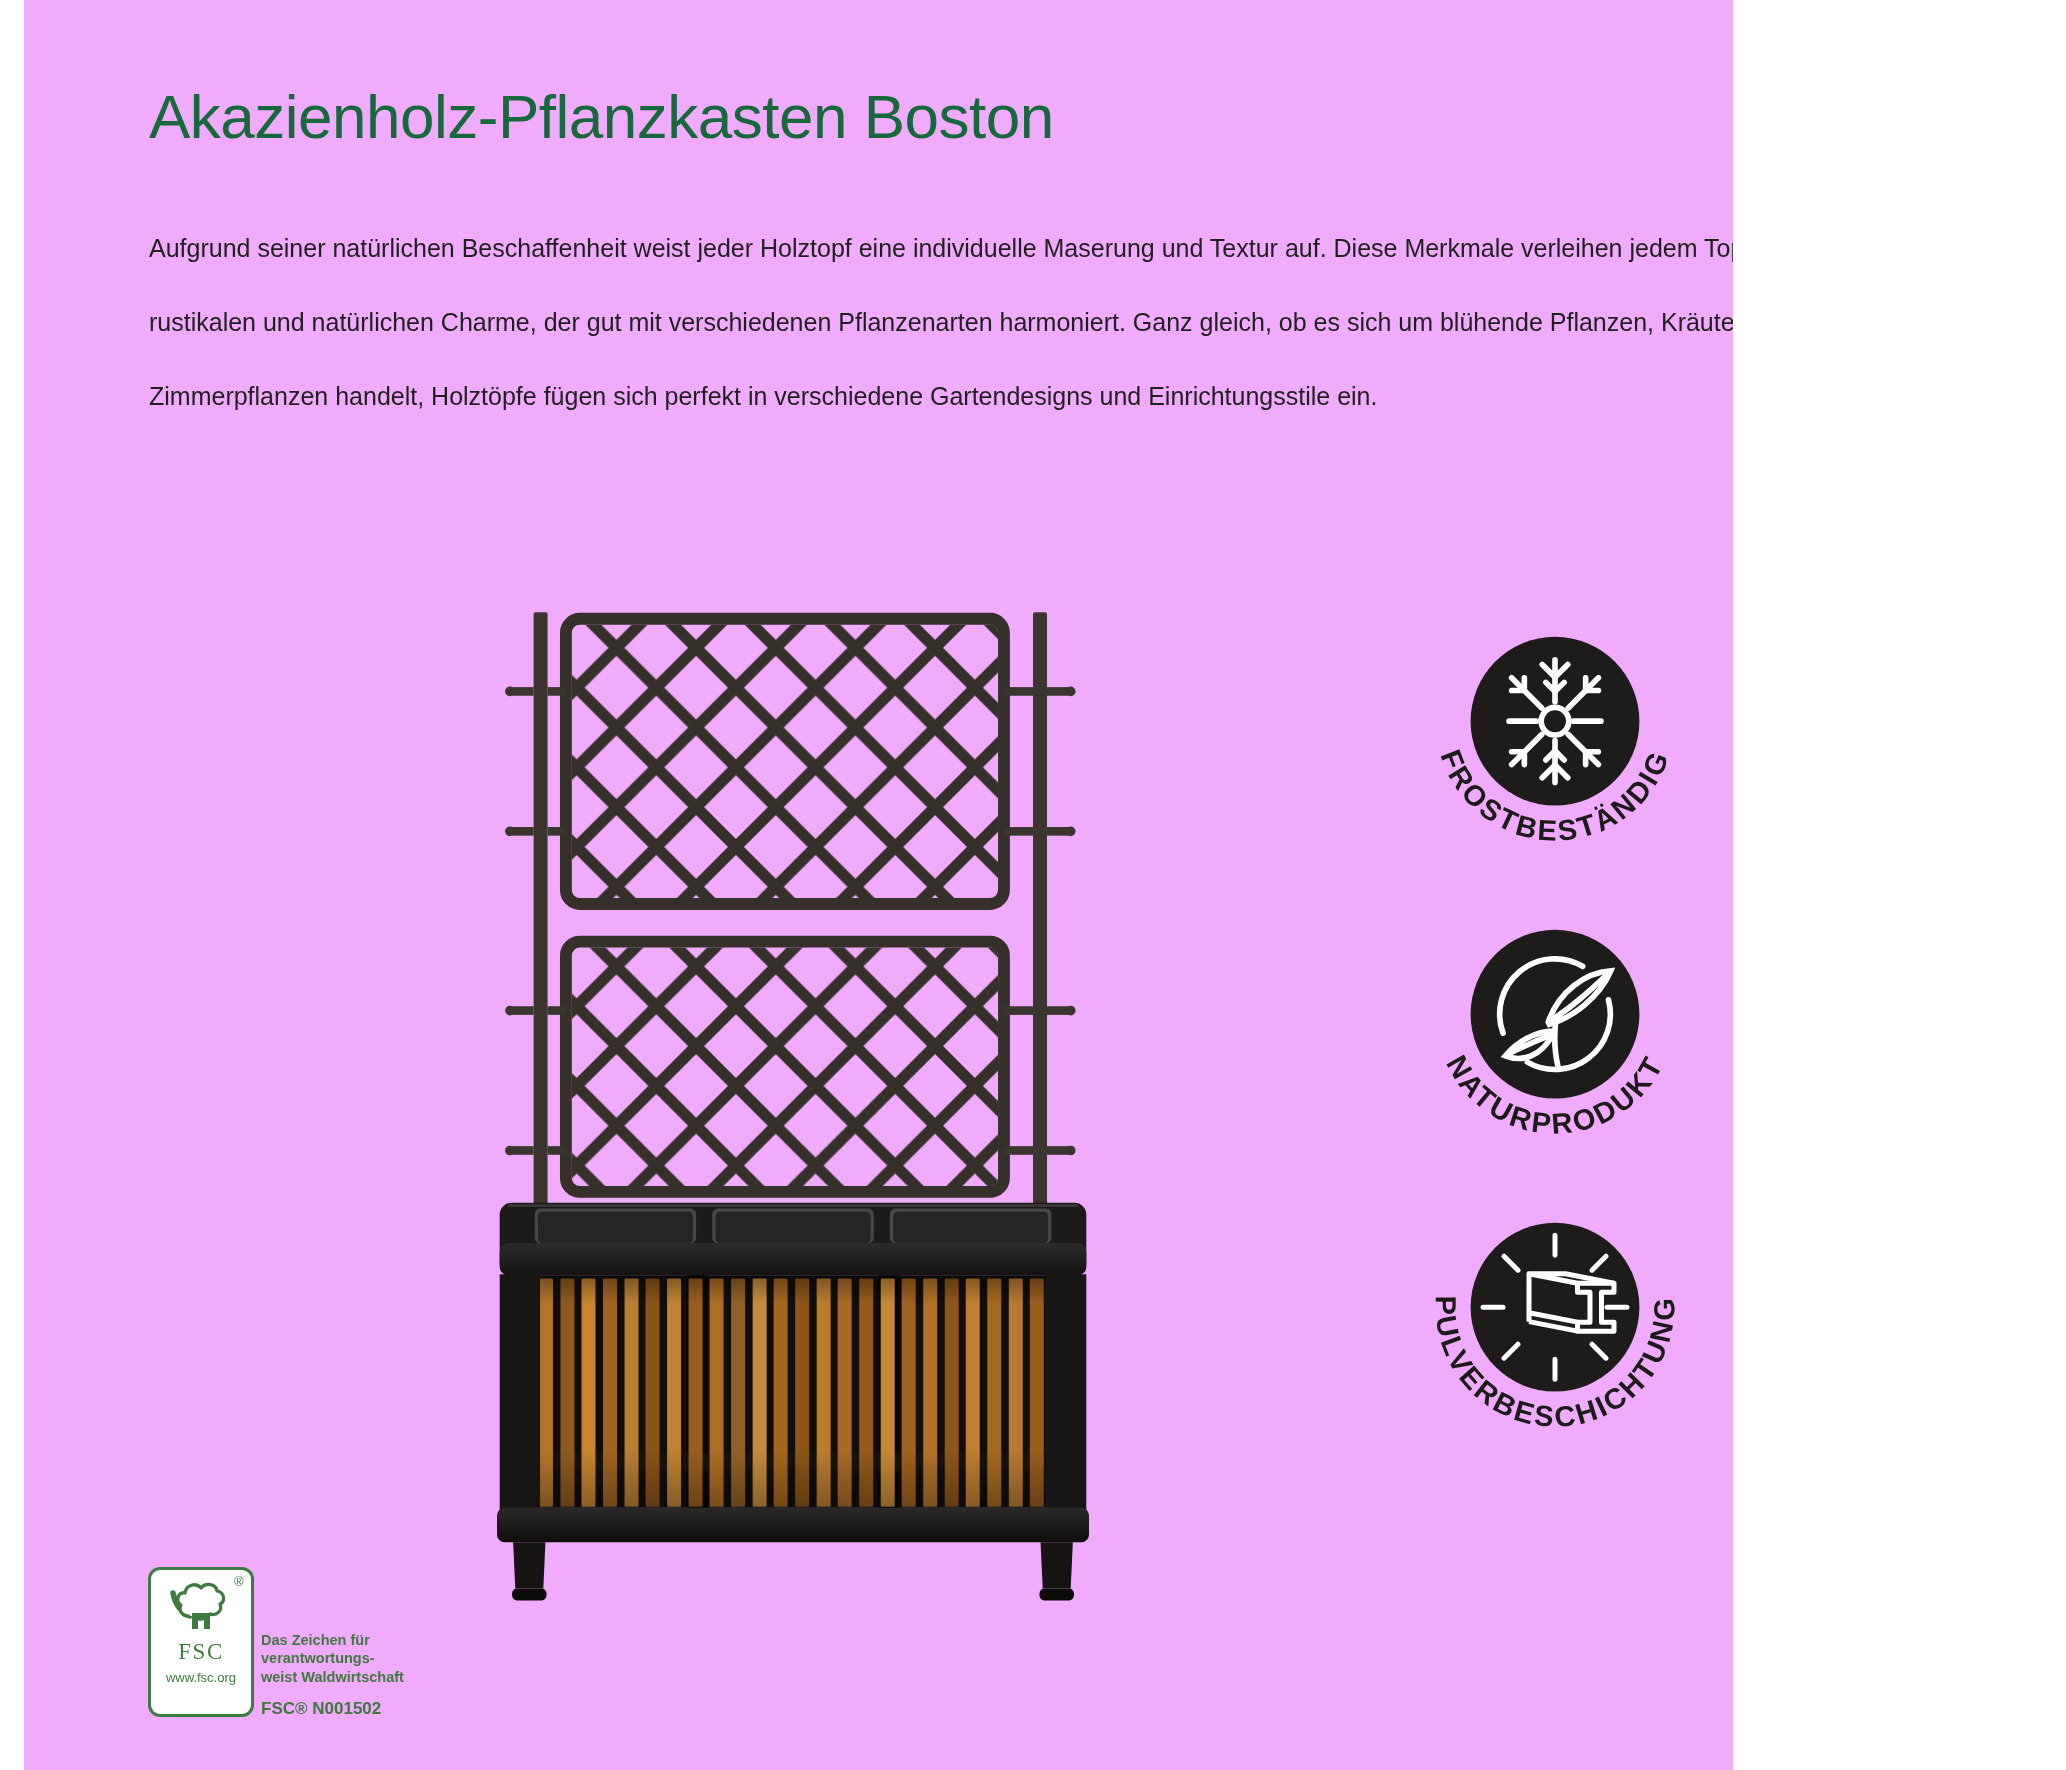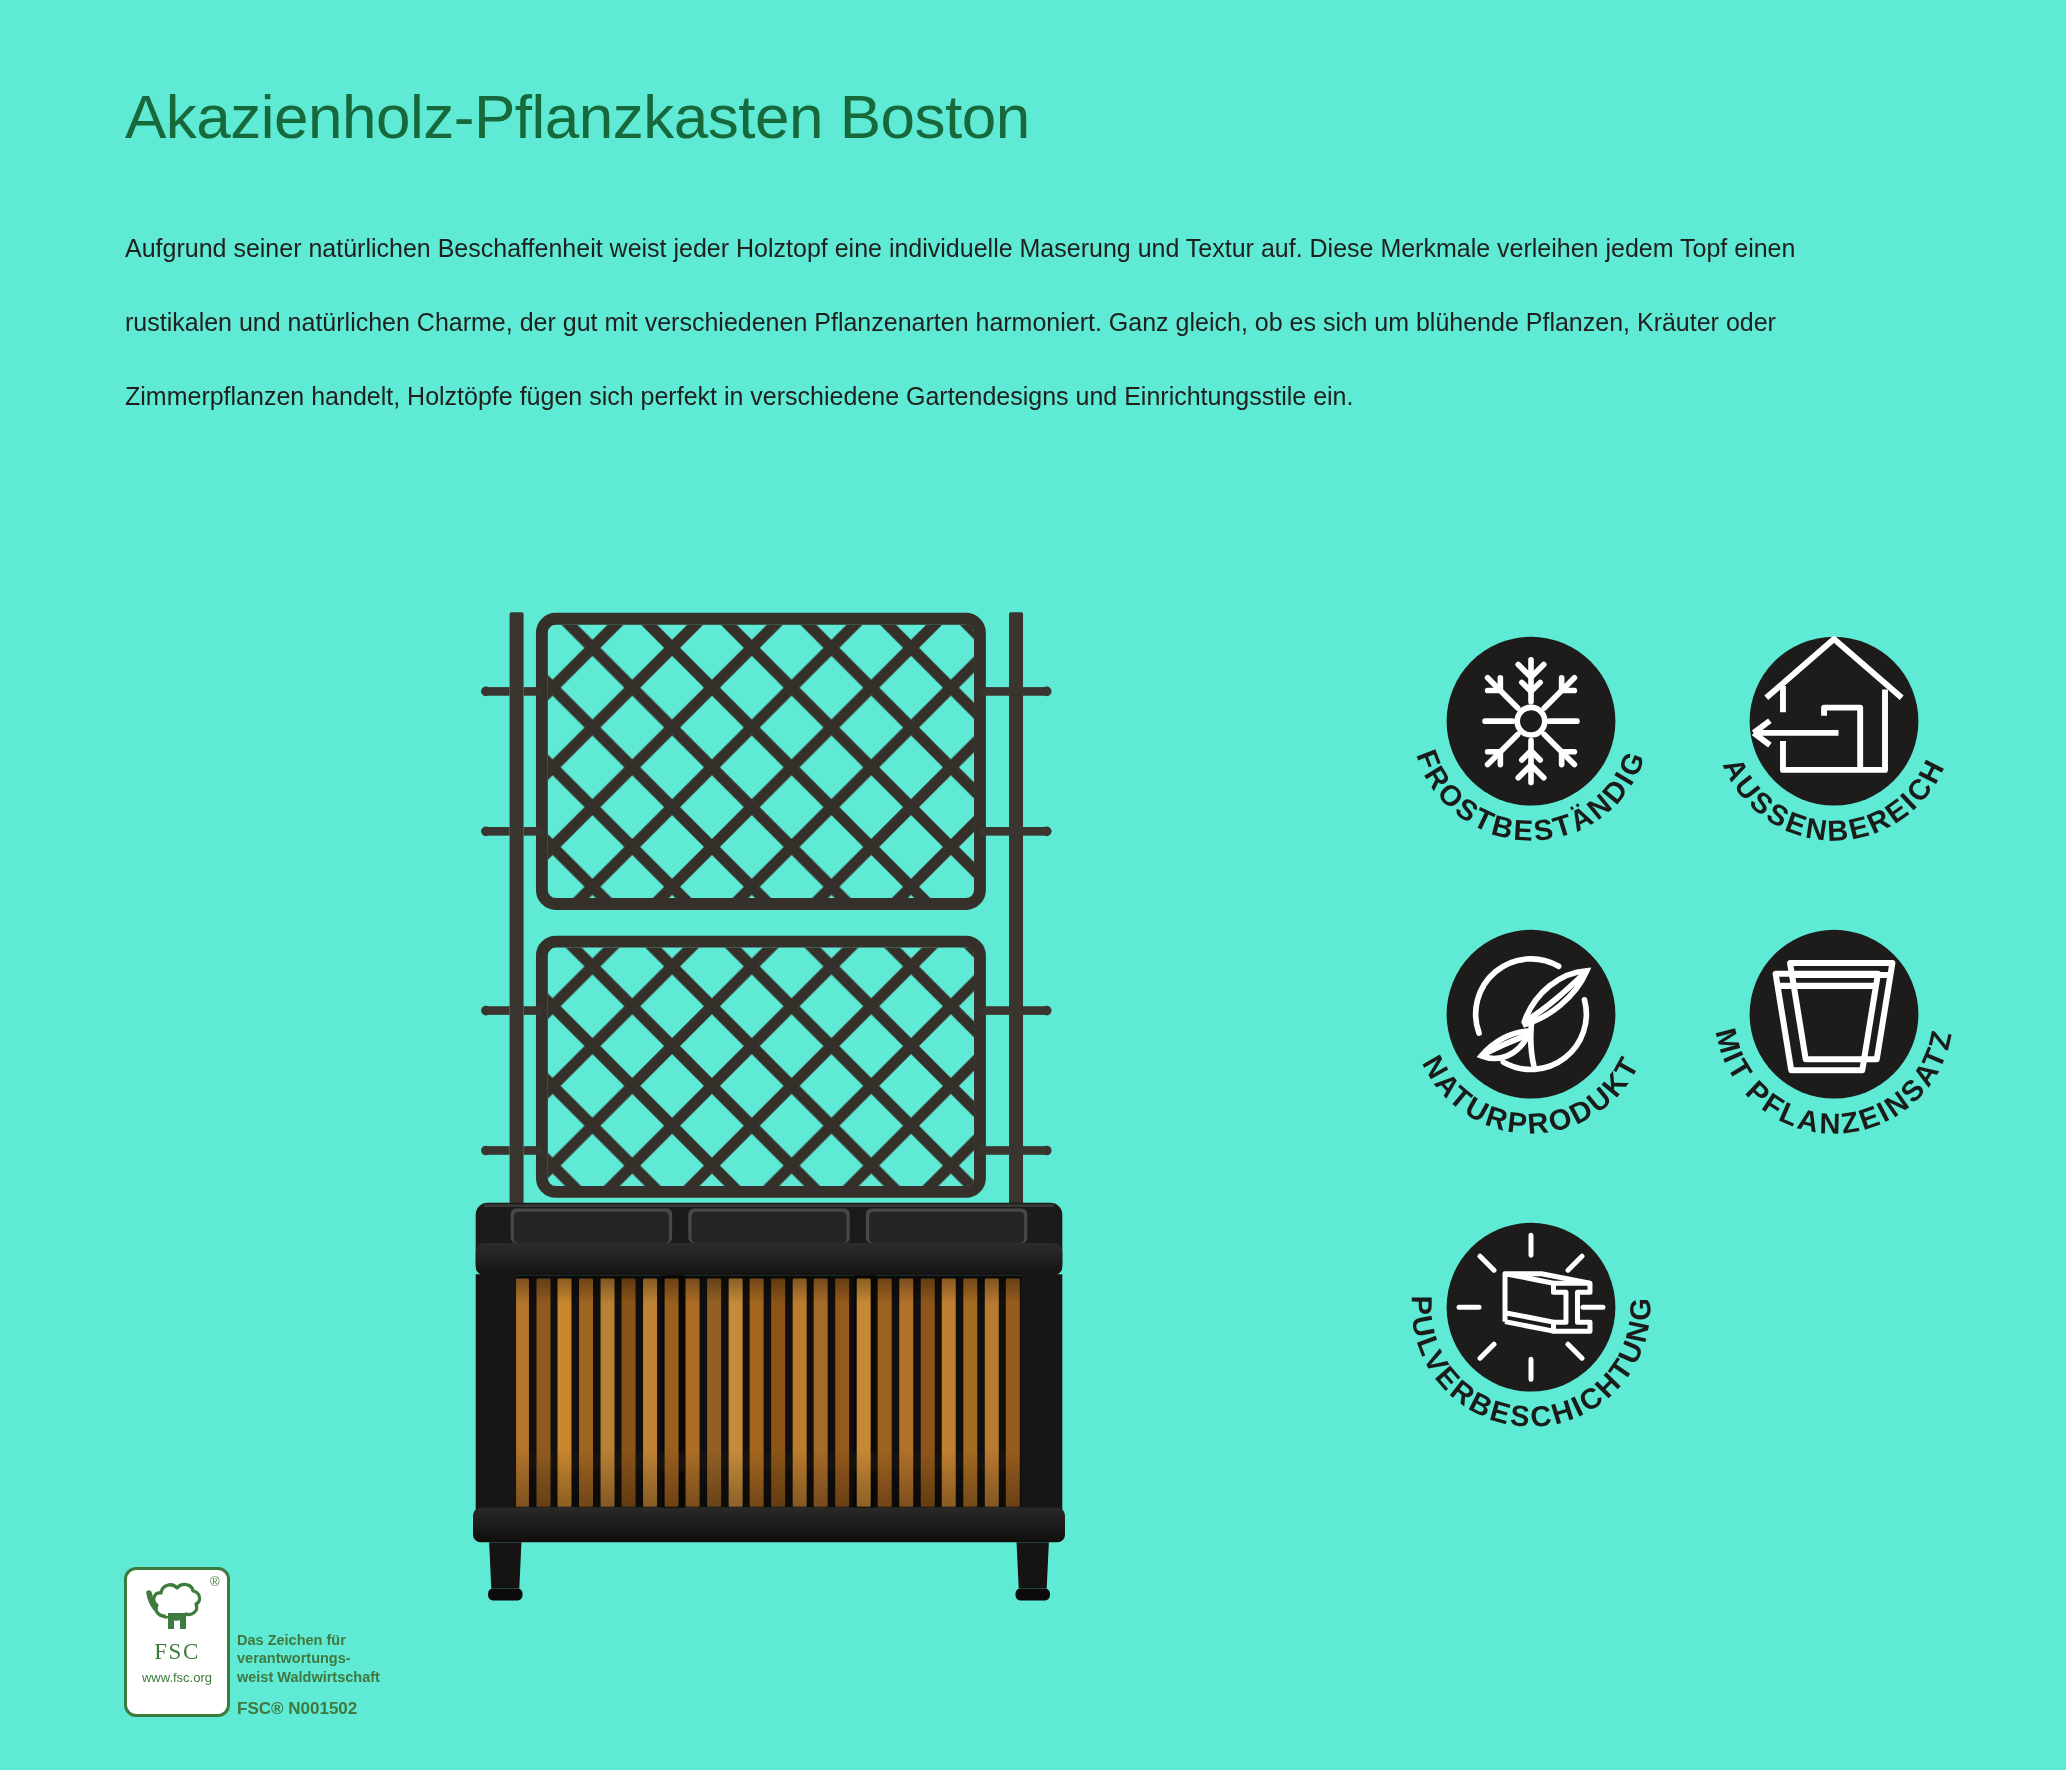--- a/index.html
+++ b/index.html
@@ -1,17 +1,17 @@
 <!DOCTYPE html>
 <html style="font-size:8.6px"><head>
 <meta charset="utf-8">
 <style>
   html,body{margin:0;padding:0;background:#fff;}
-  #canvas{position:relative;width:2066px;height:1771px;background:#5eead4;overflow:hidden;
-          font-family:"Liberation Sans", sans-serif;}
+  #canvas{position:relative;width:1709px;height:1771px;background:#f0abfc;overflow:hidden;
+          font-family:"Liberation Sans", sans-serif;margin-left:24px;}
   .abs{position:absolute;}
   #page-title{left:125px;top:81px;margin:0;font-size:62px;font-weight:400;letter-spacing:-0.5px;color:#17693C;}
   #description{left:125px;top:211px;width:1781px;font-size:25px;line-height:74px;color:#1f1f1d;}
   .badge{width:344px;height:344px;pointer-events:none;}
   .badge svg{display:block;}
   .arc-label{font-family:"Liberation Sans", sans-serif;font-weight:700;font-size:54px;letter-spacing:5px;fill:#1b1b19;}
   .icon-stroke{stroke:#ffffff;fill:none;}
   
   #fsc-box{left:124px;top:1567px;width:106px;height:150px;border:3.2px solid #3E7B3E;border-radius:12px;
            background:#fff;box-sizing:border-box;text-align:center;}

